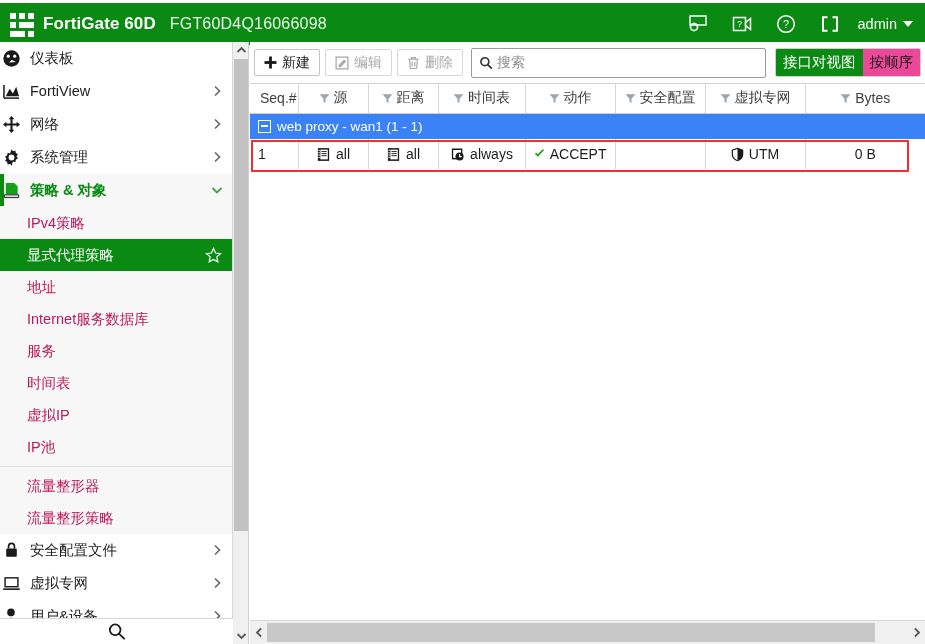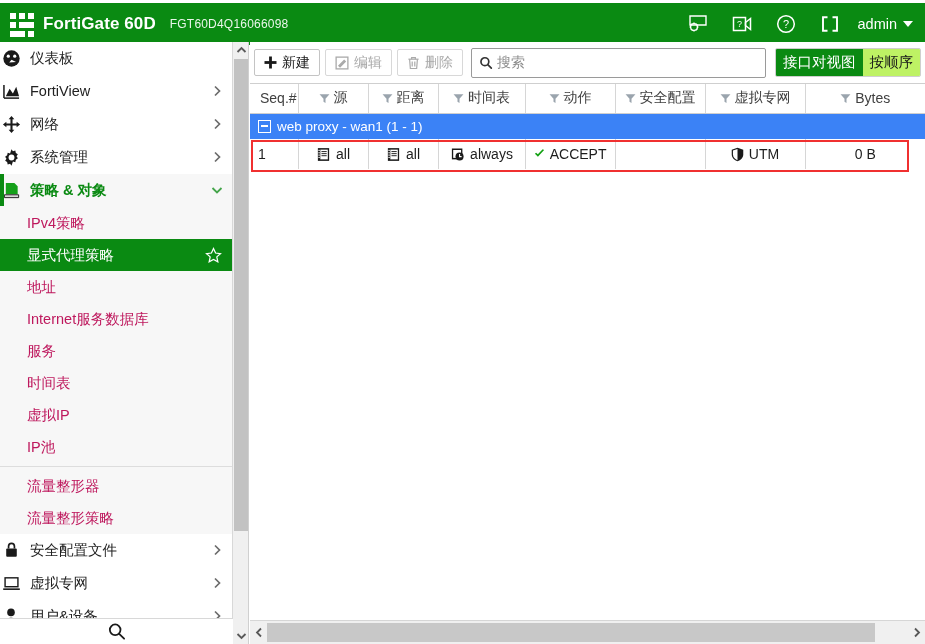--- a/index.html
+++ b/index.html
@@ -22,21 +22,21 @@
     grid-template-columns: 6px 6px 6px;
     grid-template-rows: 6px 6px 6px;
     gap: 3px;
   }
   #logo-mark i { background: #ffffff; display: block; }
   #logo-mark i.wide { grid-column: span 2; }
   .brand-title {
     color: #ffffff; font-size: 17px; font-weight: bold; letter-spacing: .1px;
   }
   .brand-serial {
-    color: #eaf6ea; font-size: 12px; margin-left: 14px; letter-spacing: .2px;
+    color: #eaf6ea; font-size: 16px; margin-left: 14px; letter-spacing: .2px;
   }
   #header-right {
     margin-left: auto; display: flex; align-items: center; height: 42px;
   }
   .hdr-icon {
     width: 44px; height: 42px;
     display: flex; align-items: center; justify-content: center;
     color: #ffffff;
   }
   .hdr-icon svg { display: block; }
@@ -136,21 +136,21 @@
     border: 1px solid #9a9a9a; border-radius: 2px; background: #ffffff;
     display: flex; align-items: center; padding: 0 7px; gap: 4px;
   }
   .tb-search .ph { font-size: 14px; color: #8d8d8d; }
   .seg {
     display: flex; align-items: center; height: 29px;
     border: 1px solid #cfcfcf; border-radius: 2px; overflow: hidden;
   }
   .seg-btn {
     height: 100%; display: flex; align-items: center; padding: 0 7px;
-    font-size: 14.5px; color: #1a1a1a; background: #bef264; white-space: nowrap;
+    font-size: 14.5px; color: #1a1a1a; background: #ec4899; white-space: nowrap;
   }
   .seg-btn.active { background: #0a8a12; color: #ffffff; }
 
   
   #table-wrap { position: relative; width: 675px; }
   table#policy-table {
     width: 675px; border-collapse: collapse; table-layout: fixed;
   }
   #policy-table th {
     height: 29px; font-size: 14px; font-weight: normal; color: #404040;

